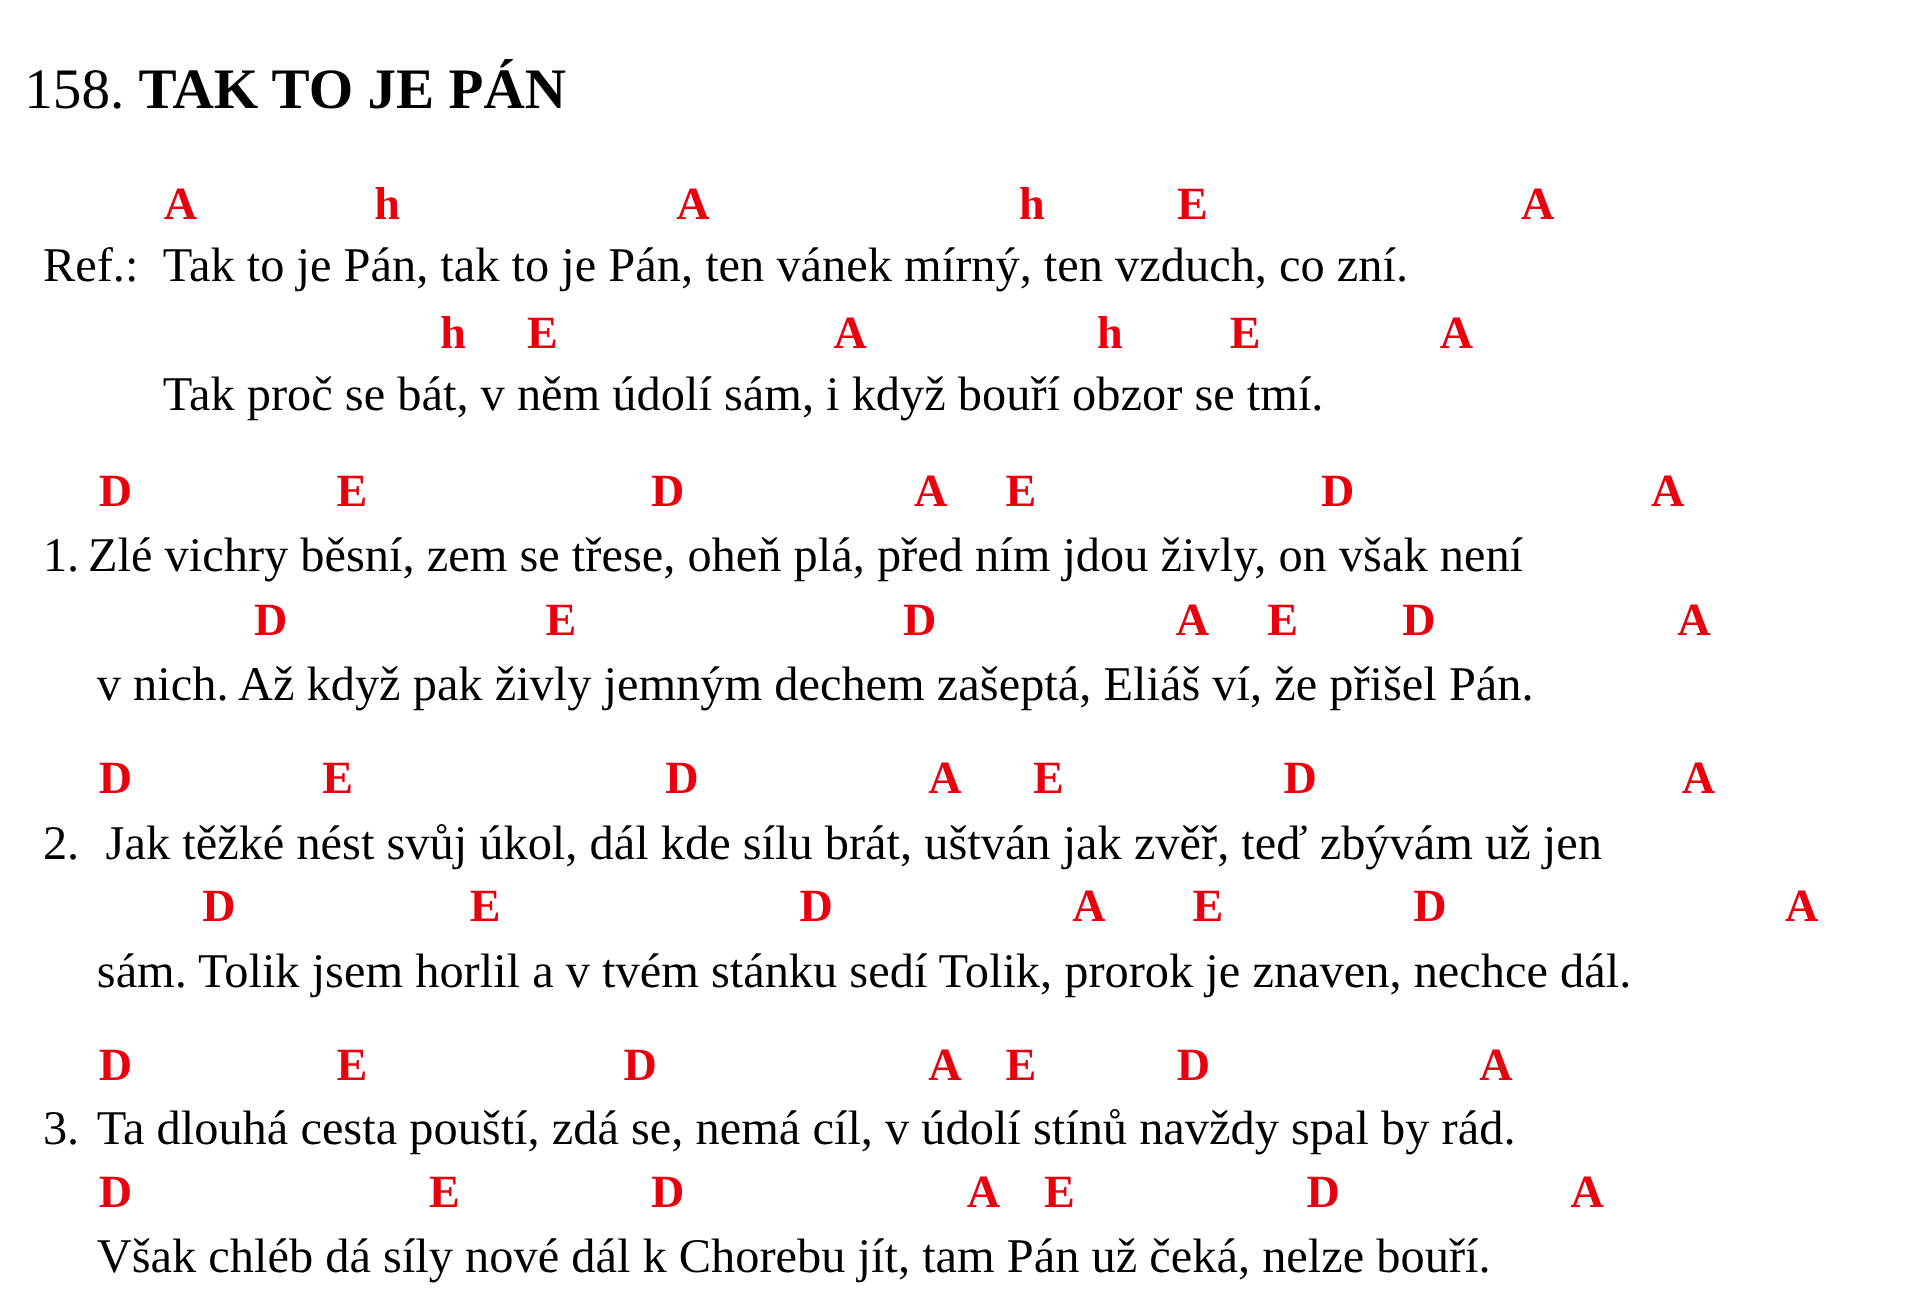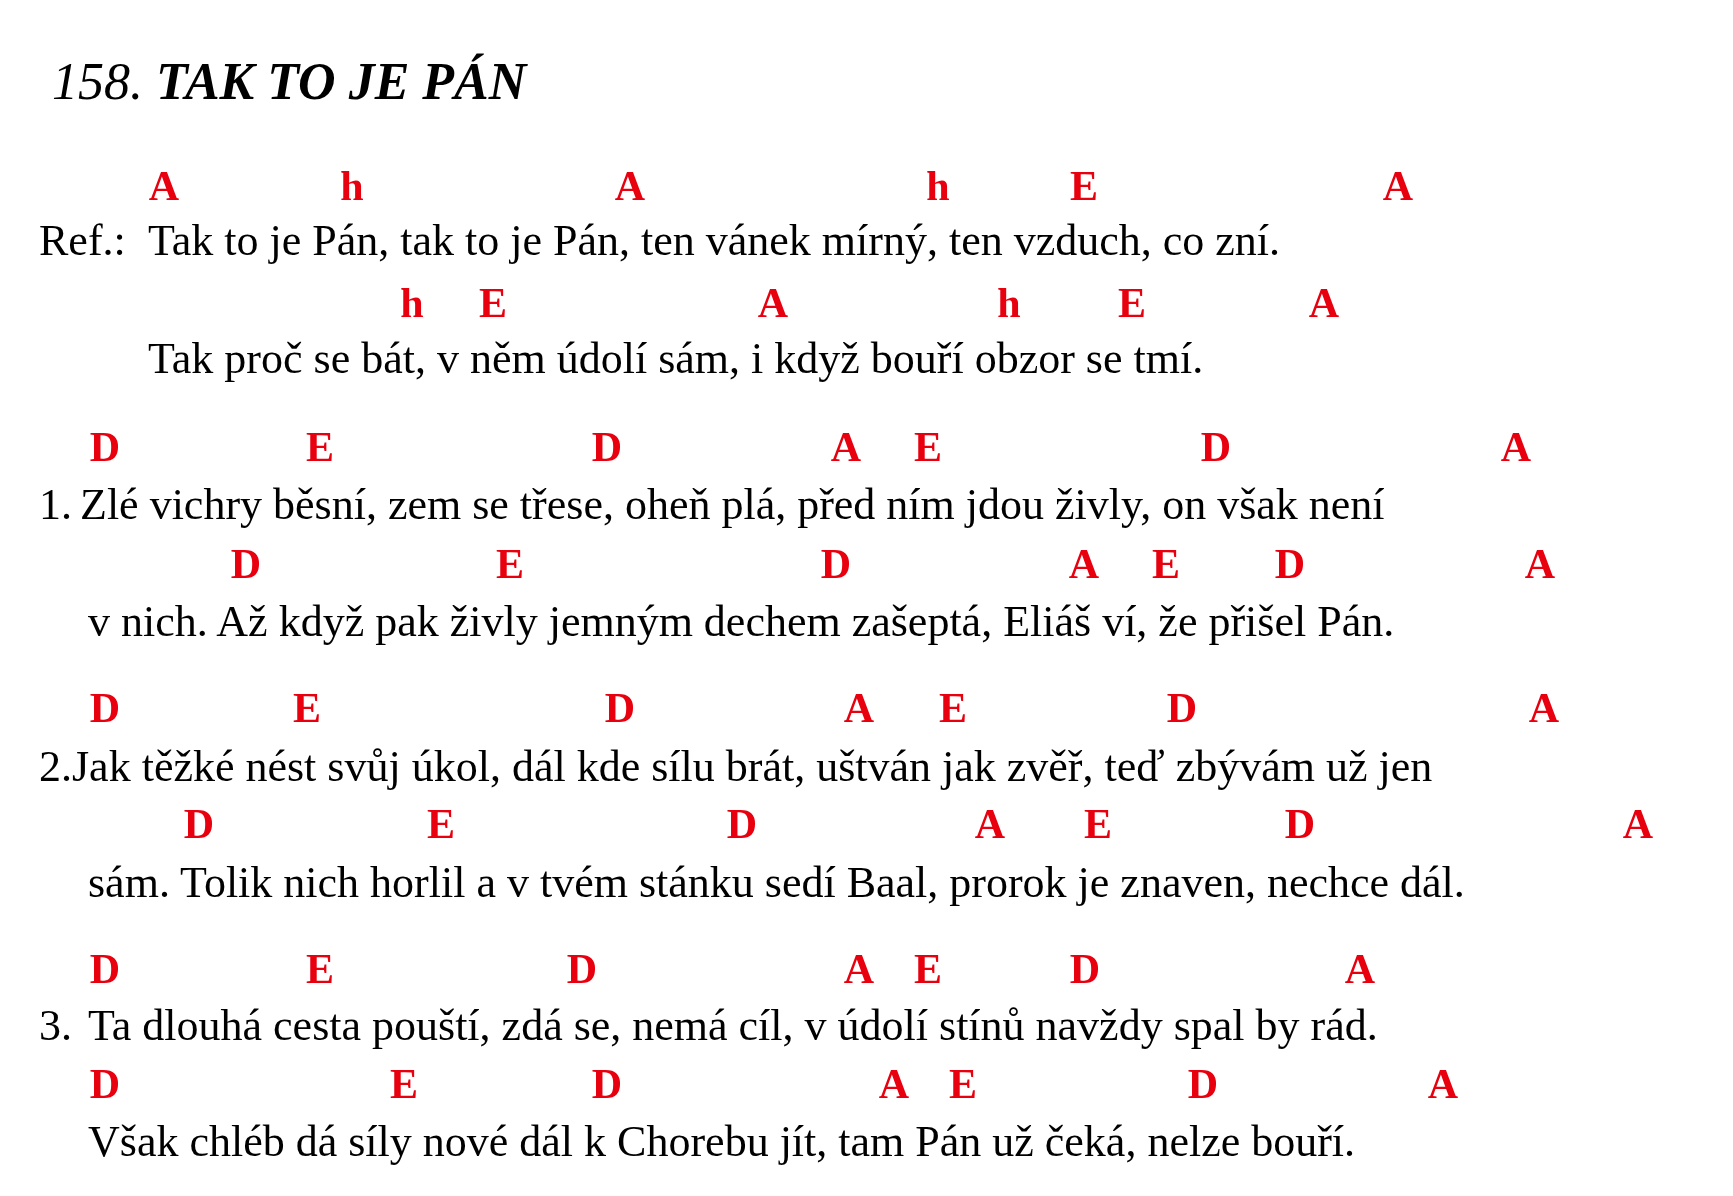--- a/index.html
+++ b/index.html
@@ -1,18 +1,18 @@
 <!DOCTYPE html>
 <html><head>
 <meta charset="utf-8">
 <style>
   html, body { margin:0; padding:0; background:#ffffff; }
   body { width:1733px; height:1196px; position:relative; overflow:hidden;
          font-family:"Liberation Serif","DejaVu Serif",serif; color:#000; }
-  .title { position:absolute; left:52px; top:52px; font-size:52px; line-height:60px; white-space:nowrap;font-style:italic; }
+  .title { position:absolute; left:22px; top:52px; font-size:52px; line-height:60px; white-space:nowrap; }
   .title .num { font-weight:normal; }
   .title .name { font-weight:bold; }
   .chord { position:absolute; color:#e8000f; font-weight:bold; font-size:42px; line-height:46px;
            transform:translateX(-50%); white-space:nowrap; }
   .lyric { position:absolute; font-size:44px; line-height:50px; white-space:nowrap; }
 </style>
 </head>
 <body>
 
 <div class="title">
@@ -67,32 +67,32 @@
 <div>
   <span class="chord" style="top:685px;left:105px">D</span>
   <span class="chord" style="top:685px;left:307px">E</span>
   <span class="chord" style="top:685px;left:620px">D</span>
   <span class="chord" style="top:685px;left:859px">A</span>
   <span class="chord" style="top:685px;left:953px">E</span>
   <span class="chord" style="top:685px;left:1182px">D</span>
   <span class="chord" style="top:685px;left:1544px">A</span>
 </div>
 <span class="lyric" style="top:742px;left:39px">2.</span>
-<span class="lyric" style="top:742px;left:72px">Jak těžké nést svůj úkol, dál kde sílu brát, uštván jak zvěř, teď zbývám už jen</span>
+<span class="lyric" style="top:742px;left:96px">Jak těžké nést svůj úkol, dál kde sílu brát, uštván jak zvěř, teď zbývám už jen</span>
 
 <div>
   <span class="chord" style="top:801px;left:199px">D</span>
   <span class="chord" style="top:801px;left:441px">E</span>
   <span class="chord" style="top:801px;left:742px">D</span>
   <span class="chord" style="top:801px;left:990px">A</span>
   <span class="chord" style="top:801px;left:1098px">E</span>
   <span class="chord" style="top:801px;left:1300px">D</span>
   <span class="chord" style="top:801px;left:1638px">A</span>
 </div>
-<span class="lyric" style="top:858px;left:88px">sám. Tolik nich horlil a v tvém stánku sedí Baal, prorok je znaven, nechce dál.</span>
+<span class="lyric" style="top:858px;left:88px">sám. Tolik jsem horlil a v tvém stánku sedí Tolik, prorok je znaven, nechce dál.</span>
 
 <div>
   <span class="chord" style="top:946px;left:105px">D</span>
   <span class="chord" style="top:946px;left:320px">E</span>
   <span class="chord" style="top:946px;left:582px">D</span>
   <span class="chord" style="top:946px;left:859px">A</span>
   <span class="chord" style="top:946px;left:928px">E</span>
   <span class="chord" style="top:946px;left:1085px">D</span>
   <span class="chord" style="top:946px;left:1360px">A</span>
 </div>

